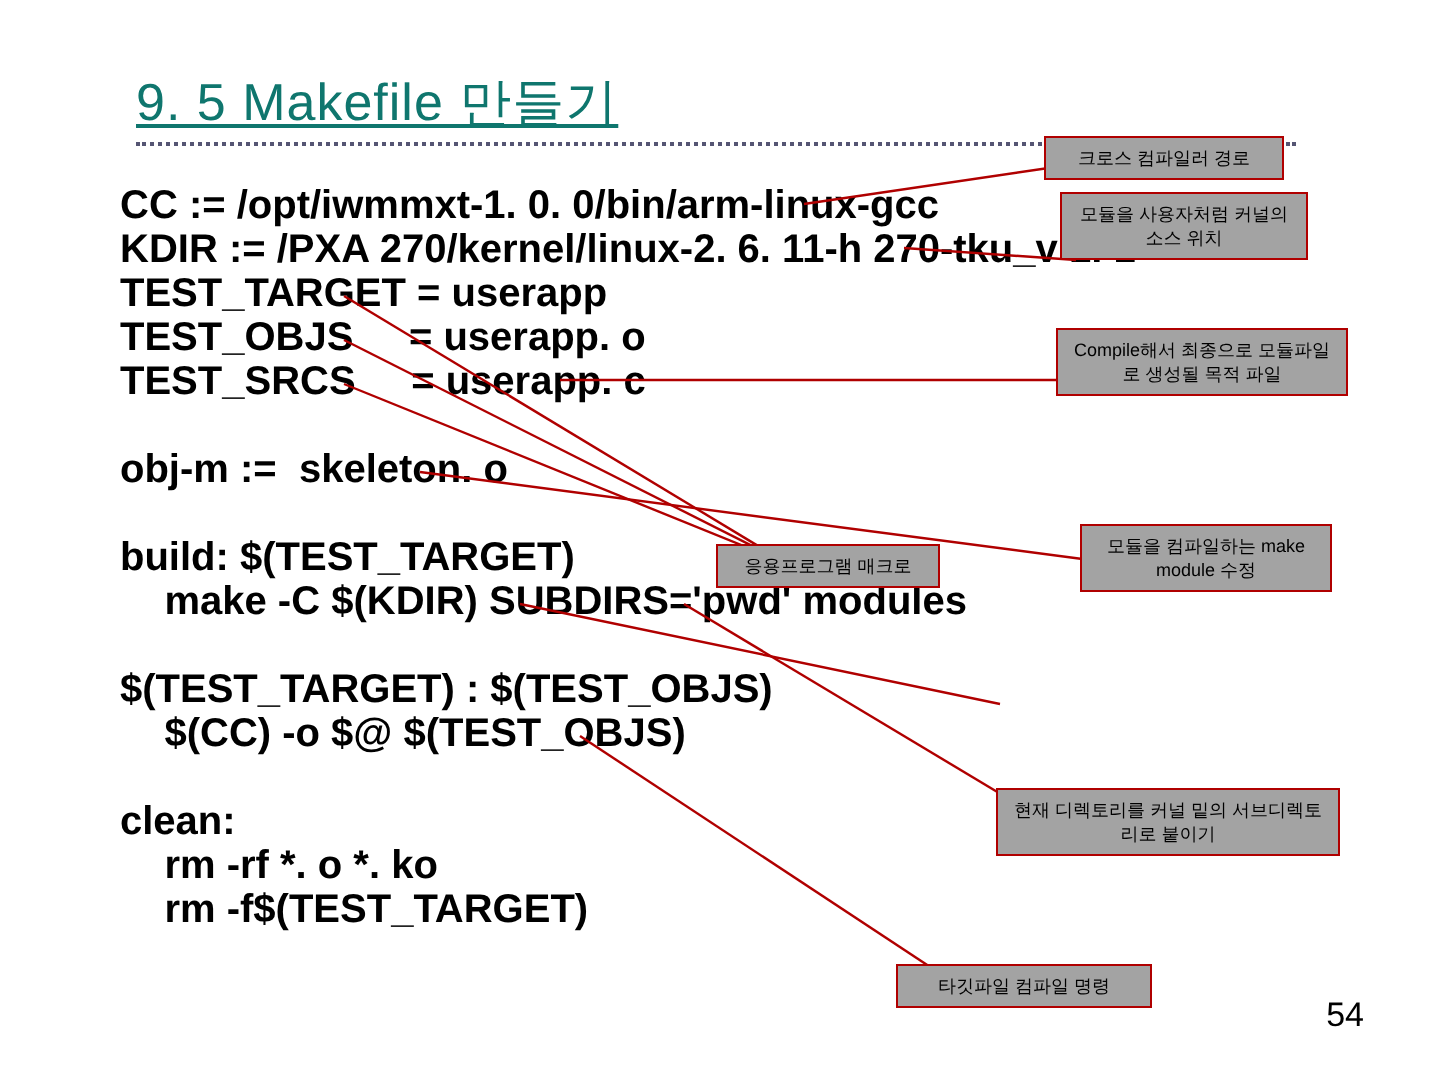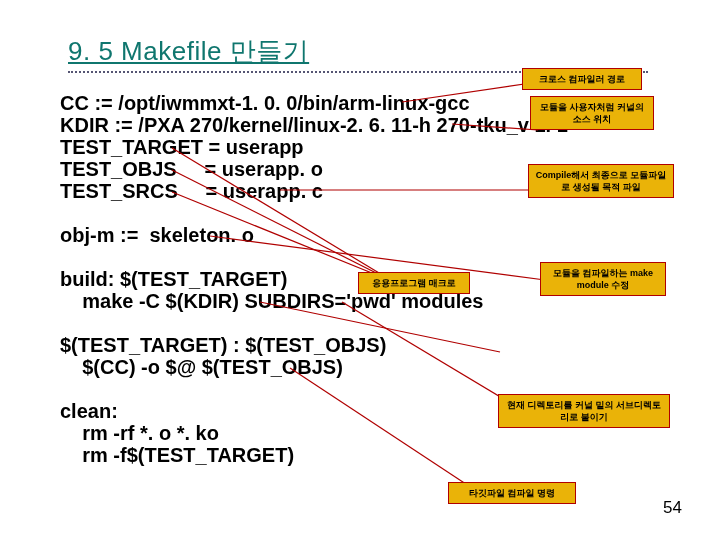--- a/index.html
+++ b/index.html
@@ -39,28 +39,28 @@
     font-family: "Malgun Gothic", Arial, sans-serif;
     font-size: 20px;
     line-height: 22px;
     color: #000;
     font-weight: 700;
     white-space: pre;
   }
   .callout {
     position: absolute;
     border: 1.5px solid #b00000;
-    background: #eab308;
+    background: #a3a3a3;
     font-size: 9px;
     line-height: 12px;
     color: #000;
     text-align: center;
     padding: 4px 6px;
     box-sizing: border-box;
-    font-weight: 700;
+    font-weight: 400;
   }
   .pagenum {
     position: absolute;
     right: 38px;
     bottom: 22px;
     font-size: 17px;
     color: #000;
   }
   svg.lines {
     position: absolute;

